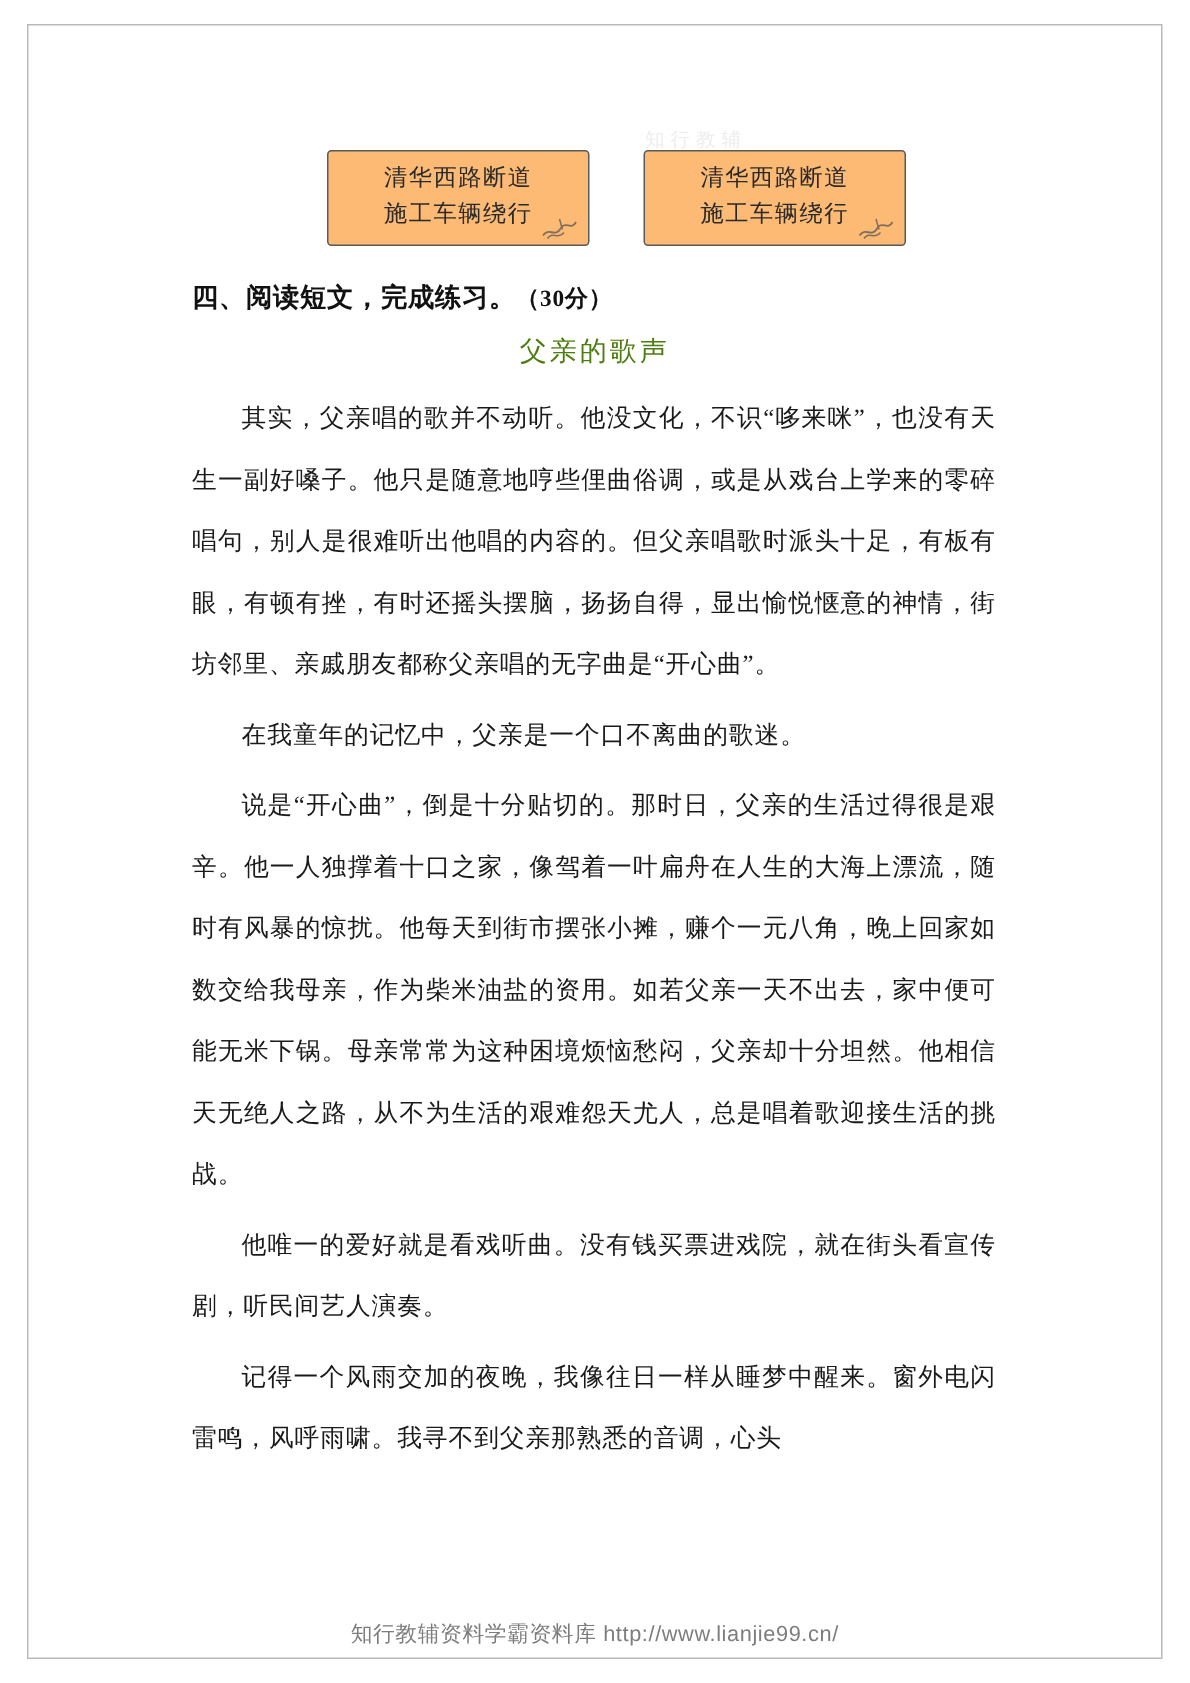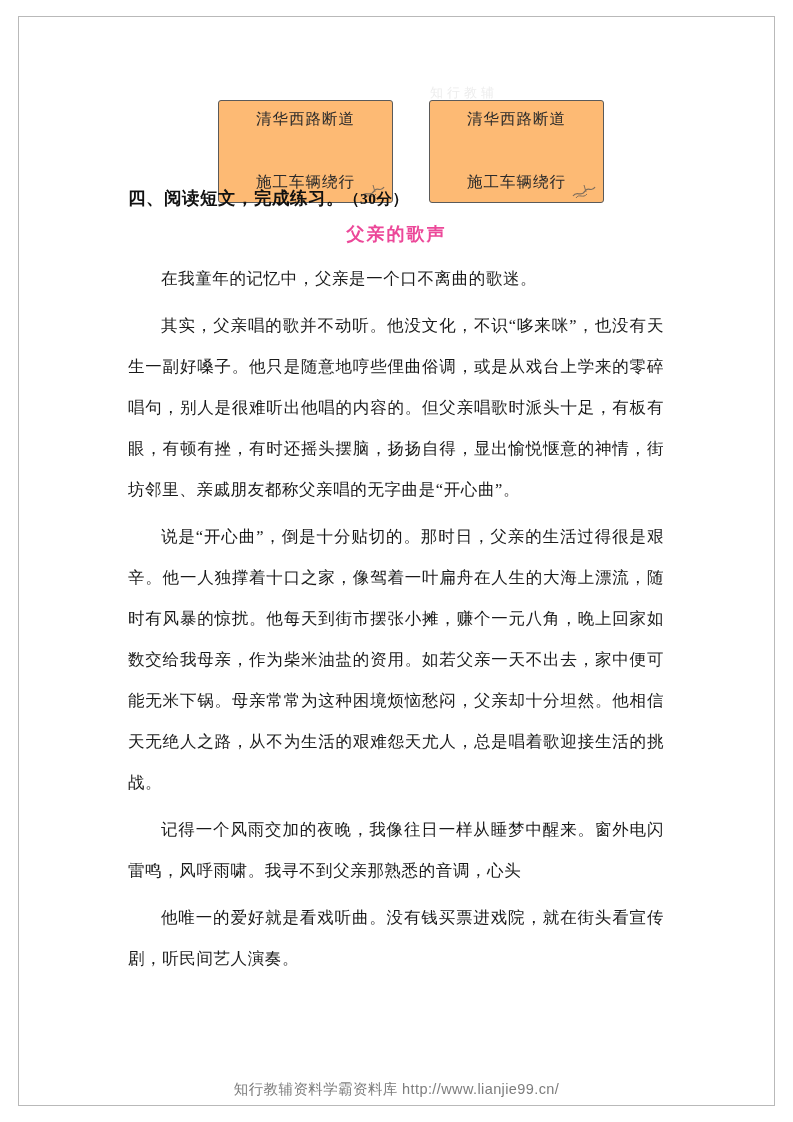--- a/index.html
+++ b/index.html
@@ -56,21 +56,20 @@
     font-size: 15.5px;
     line-height: 1.55;
     letter-spacing: 1px;
     color: #2a2a2a;
     position: relative;
     background: #fdba74;
   }
   .sign-line2 {
     position: relative;
     display: inline-block;
-    margin-top: 39px;
   }
   .scribble {
     position: absolute;
     right: 6px;
     bottom: 2px;
     width: 26px;
     height: 18px;
     opacity: .75;
   }
 
@@ -91,23 +90,23 @@
   }
 
   
   .article-title {
     position: absolute;
     left: 0;
     top: 222px;
     width: 793px;
     text-align: center;
     font-size: 18px;
-    font-weight: bold;
+    font-weight: normal;
     letter-spacing: 2px;
-    color: #ec4899;
+    color: #4d7c0f;
   }
 
   .article-body {
     position: absolute;
     left: 128px;
     top: 258px;
     width: 536px;
     font-size: 16.5px;
     line-height: 41px;
     letter-spacing: 0.6px;
@@ -182,22 +181,22 @@
 
   </div>
 
   <div class="section-heading">
     <span>四、阅读短文，完成练习。</span><span class="score">（30分）</span>
   </div>
 
   <div class="article-title">父亲的歌声</div>
 
   <div class="article-body">
+    <p>其实，父亲唱的歌并不动听。他没文化，不识“哆来咪”，也没有天生一副好嗓子。他只是随意地哼些俚曲俗调，或是从戏台上学来的零碎唱句，别人是很难听出他唱的内容的。但父亲唱歌时派头十足，有板有眼，有顿有挫，有时还摇头摆脑，扬扬自得，显出愉悦惬意的神情，街坊邻里、亲戚朋友都称父亲唱的无字曲是“开心曲”。</p>
     <p>在我童年的记忆中，父亲是一个口不离曲的歌迷。</p>
-    <p>其实，父亲唱的歌并不动听。他没文化，不识“哆来咪”，也没有天生一副好嗓子。他只是随意地哼些俚曲俗调，或是从戏台上学来的零碎唱句，别人是很难听出他唱的内容的。但父亲唱歌时派头十足，有板有眼，有顿有挫，有时还摇头摆脑，扬扬自得，显出愉悦惬意的神情，街坊邻里、亲戚朋友都称父亲唱的无字曲是“开心曲”。</p>
     <p>说是“开心曲”，倒是十分贴切的。那时日，父亲的生活过得很是艰辛。他一人独撑着十口之家，像驾着一叶扁舟在人生的大海上漂流，随时有风暴的惊扰。他每天到街市摆张小摊，赚个一元八角，晚上回家如数交给我母亲，作为柴米油盐的资用。如若父亲一天不出去，家中便可能无米下锅。母亲常常为这种困境烦恼愁闷，父亲却十分坦然。他相信天无绝人之路，从不为生活的艰难怨天尤人，总是唱着歌迎接生活的挑战。</p>
+    <p>他唯一的爱好就是看戏听曲。没有钱买票进戏院，就在街头看宣传剧，听民间艺人演奏。</p>
     <p>记得一个风雨交加的夜晚，我像往日一样从睡梦中醒来。窗外电闪雷鸣，风呼雨啸。我寻不到父亲那熟悉的音调，心头</p>
-    <p>他唯一的爱好就是看戏听曲。没有钱买票进戏院，就在街头看宣传剧，听民间艺人演奏。</p>
   </div>
 
   <div class="footer-note">知行教辅资料学霸资料库 http://www.lianjie99.cn/</div>
 
 </div>
 
 </body></html>

